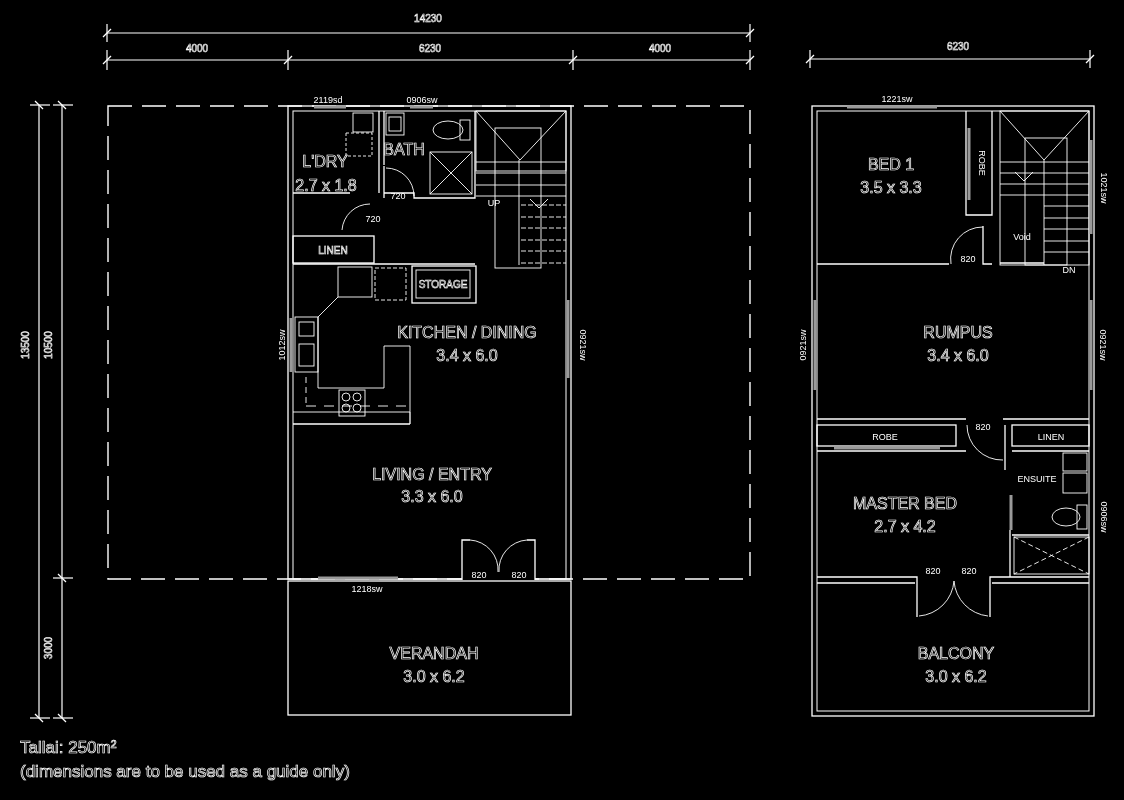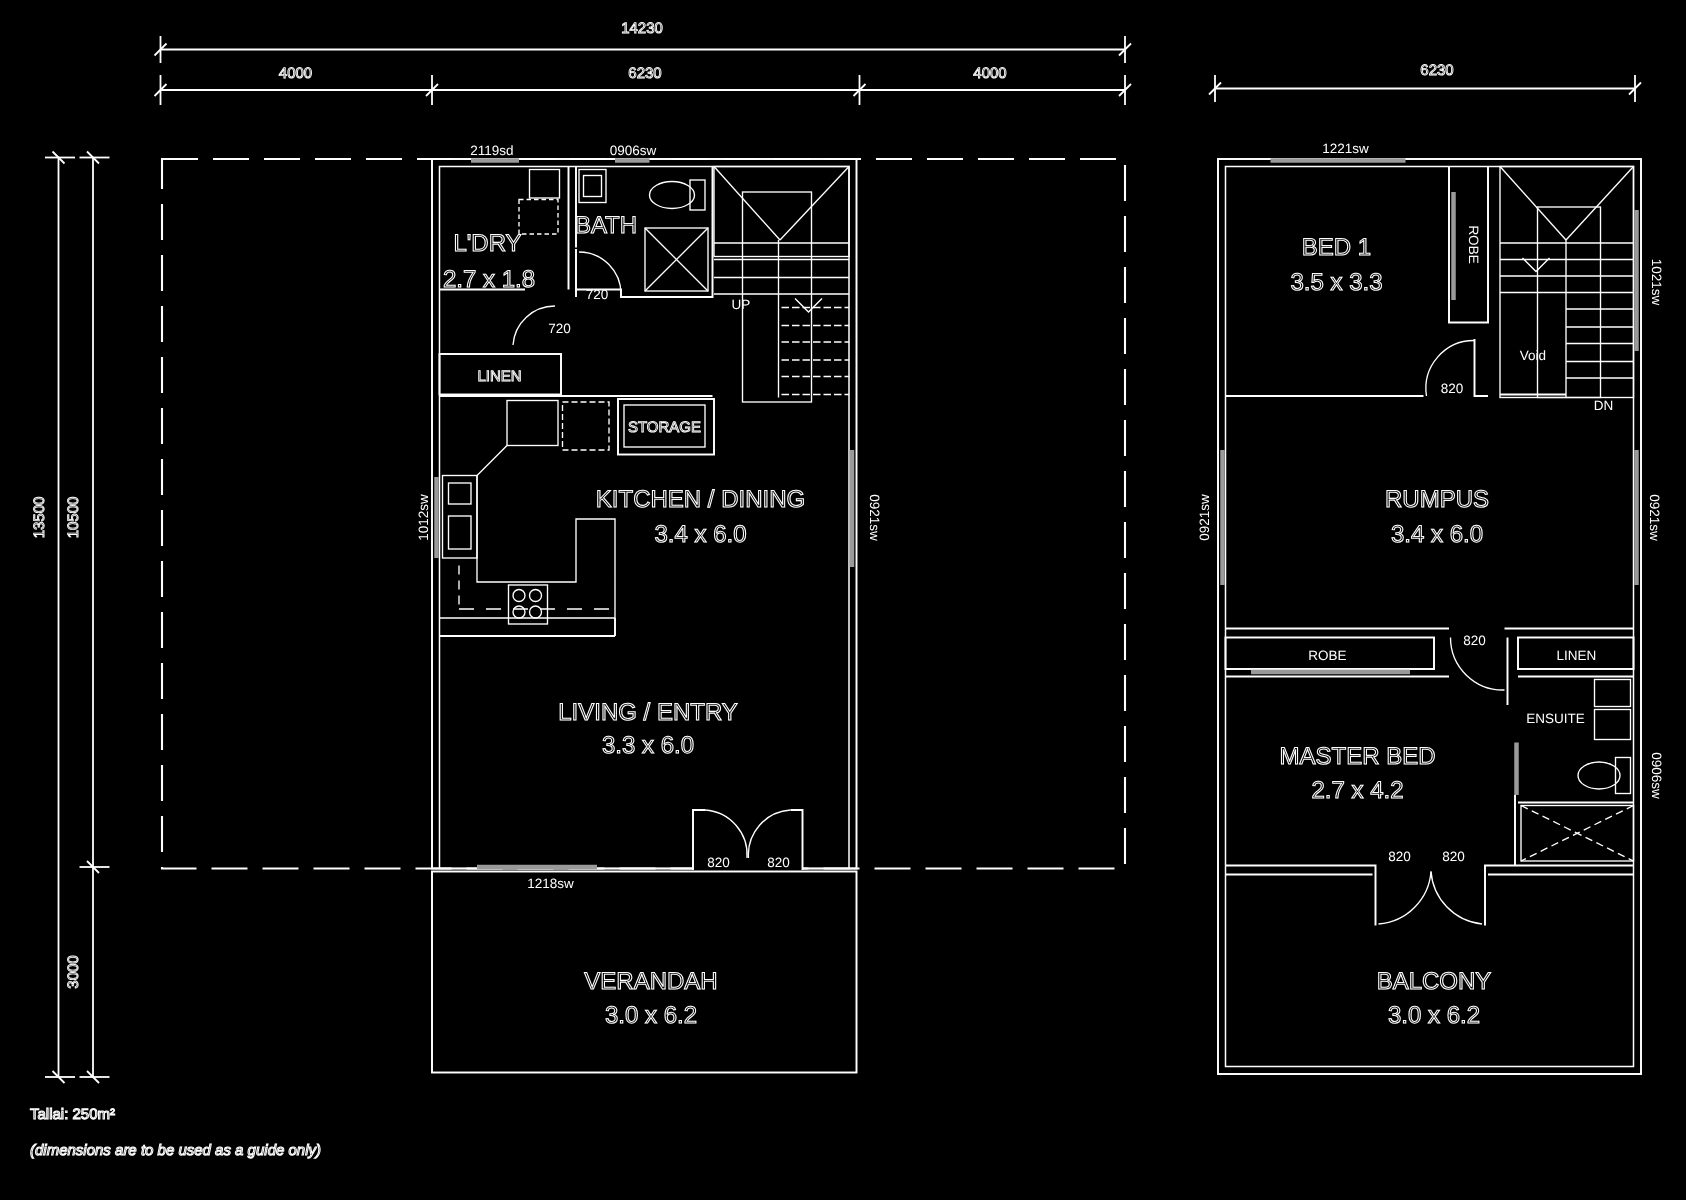--- a/index.html
+++ b/index.html
@@ -7,21 +7,21 @@
   svg { position:absolute; left:0; top:0; }
   .w { stroke:#fff; stroke-width:1.3; fill:none; }
   .wt { stroke:#fff; stroke-width:1; fill:none; }
   .g { stroke:#9a9a9a; stroke-width:3; fill:none; }
   .d { stroke:#fff; stroke-width:1.4; fill:none; stroke-dasharray:24 10; }
   .dim { stroke:#fff; stroke-width:1.2; fill:none; }
   .fix { stroke:#fff; stroke-width:0.9; fill:none; }
   .lbl { fill:#000; stroke:#fff; stroke-width:0.7; font-family:"Liberation Sans", sans-serif; font-size:16px; text-anchor:middle; }
   .lbls { fill:#000; stroke:#fff; stroke-width:0.6; font-family:"Liberation Sans", sans-serif; font-size:10px; text-anchor:middle; }
   .lblt { fill:#fff; font-family:"Liberation Sans", sans-serif; font-size:9px; text-anchor:middle; }
-  .note { position:absolute; left:20px; color:#000; -webkit-text-stroke:0.7px #fff; font-size:10px; font-family:"Liberation Sans", sans-serif; }
+  .note { position:absolute; left:20px; color:#000; -webkit-text-stroke:0.7px #fff; font-size:17px; font-family:"Liberation Sans", sans-serif; }
 </style>
 </head>
 <body>
 
 <svg width="1124" height="800" viewBox="0 0 1124 800">
 
   <g>
     <line class="dim" x1="107" y1="33" x2="750" y2="33"></line>
     <line class="dim" x1="107" y1="24" x2="107" y2="42"></line>
     <line class="dim" x1="750" y1="24" x2="750" y2="42"></line>
@@ -262,13 +262,13 @@
     <path class="fix" d="M988,616 A38 38 0 0 1 954,581"></path>
     <text class="lblt" x="933" y="574">820</text>
     <text class="lblt" x="969" y="574">820</text>
 
     <text class="lbl" x="956" y="659">BALCONY</text>
     <text class="lbl" x="956" y="682">3.0 x 6.2</text>
   </g>
 </svg>
 
 <div class="note" style="top:738px;">Tallai: 250m²</div>
-<div class="note" style="top:762px;font-style:italic;">(dimensions are to be used as a guide only)</div>
+<div class="note" style="top:762px;">(dimensions are to be used as a guide only)</div>
 
 </body></html>

